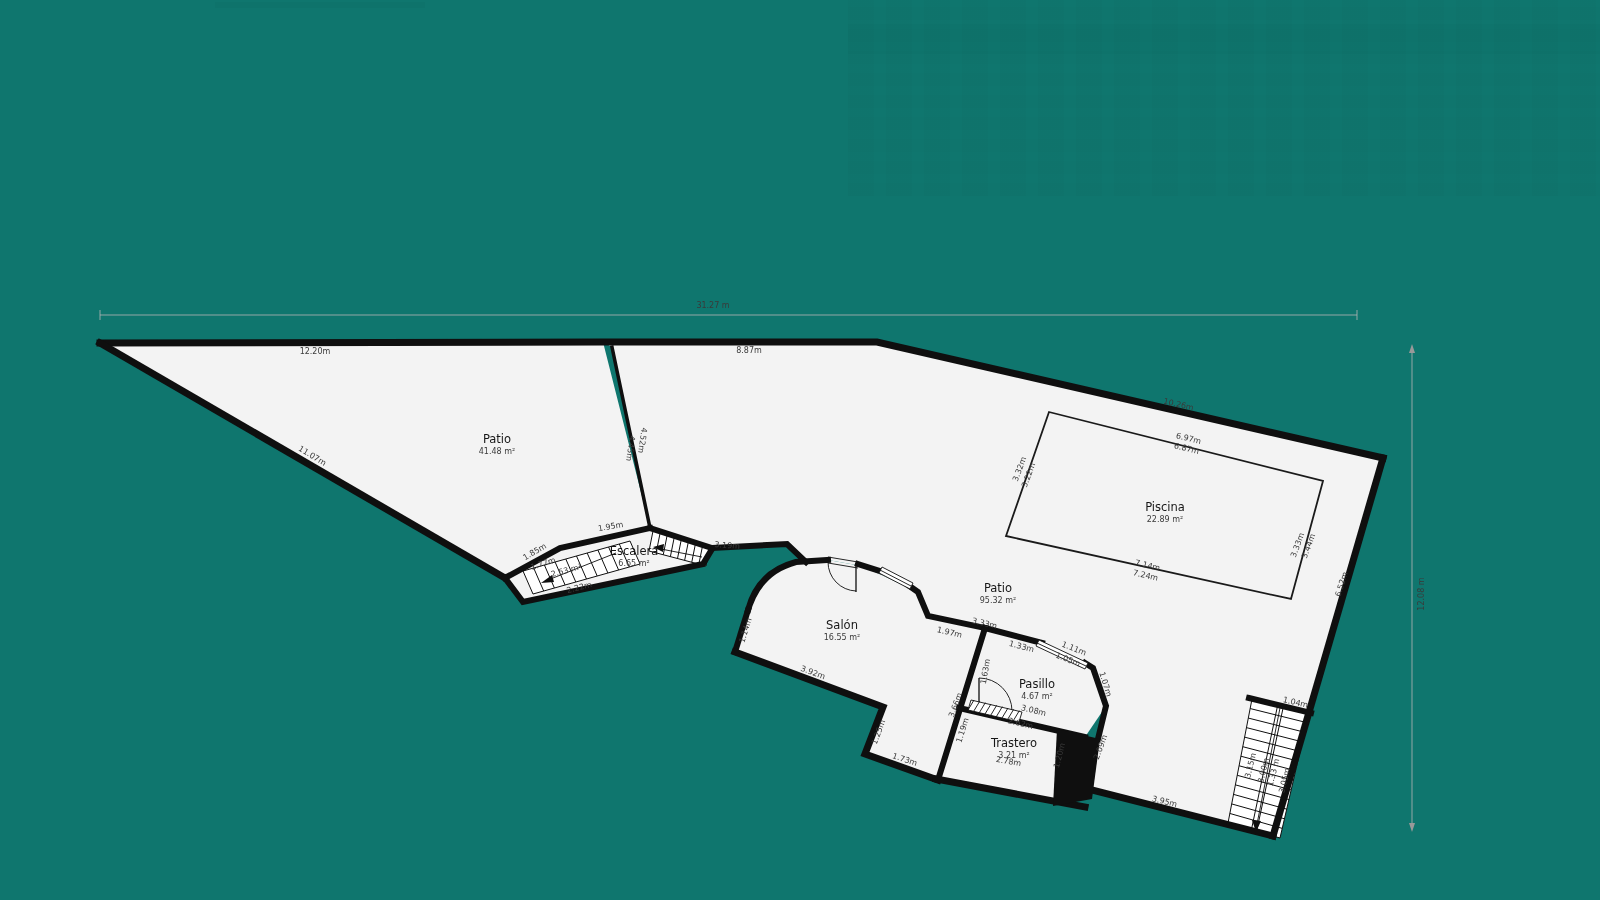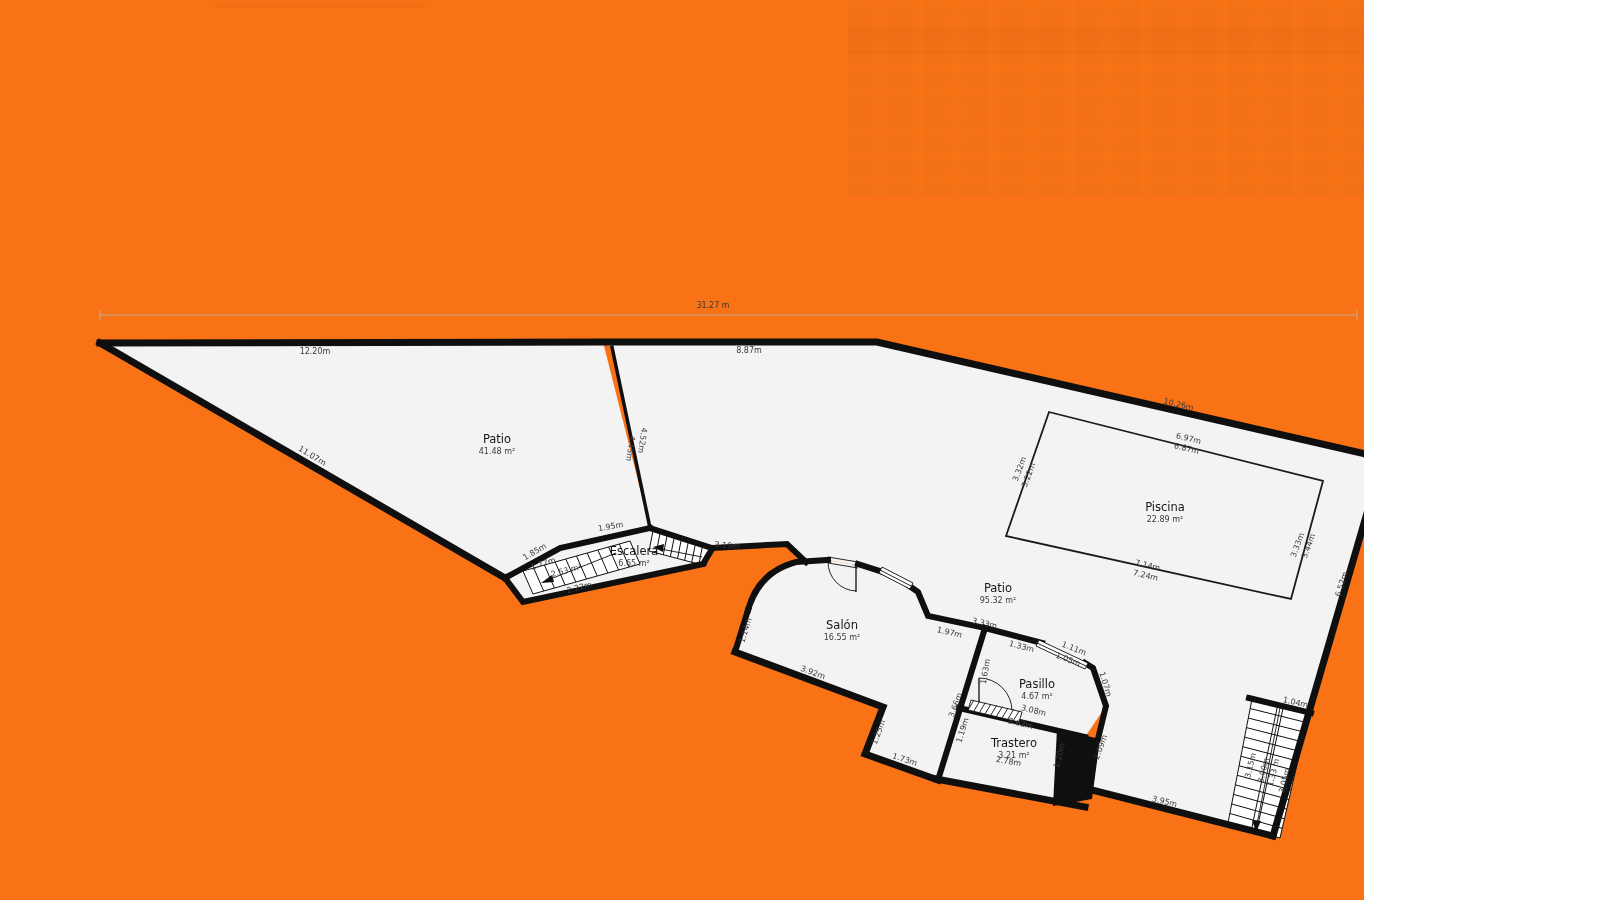--- a/index.html
+++ b/index.html
@@ -1,16 +1,16 @@
 <!DOCTYPE html>
 <html><head>
 <meta charset="utf-8">
 <style>
   html,body{margin:0;padding:0;background:#ffffff;}
-  #stage{position:relative;width:1364px;height:900px;background:#f97316;overflow:hidden;
+  #stage{position:relative;width:1600px;height:900px;background:#0f766e;overflow:hidden;
          font-family:"DejaVu Sans",sans-serif;}
   #plan{position:absolute;left:0;top:0;}
   .wm-grid{position:absolute;left:848px;top:0;width:752px;height:196px;pointer-events:none;
     background:
       repeating-linear-gradient(90deg, rgba(0,0,0,0.016) 0 26px, rgba(0,0,0,0) 26px 38px),
       repeating-linear-gradient(0deg, rgba(0,0,0,0.012) 0 13px, rgba(0,0,0,0) 13px 22px);}
   .wm-band{position:absolute;left:848px;top:24px;width:752px;height:30px;
     background:rgba(0,0,0,0.014);pointer-events:none;}
   .wm-bar{position:absolute;left:215px;top:2px;width:210px;height:6px;
     background:rgba(0,0,0,0.02);pointer-events:none;}

